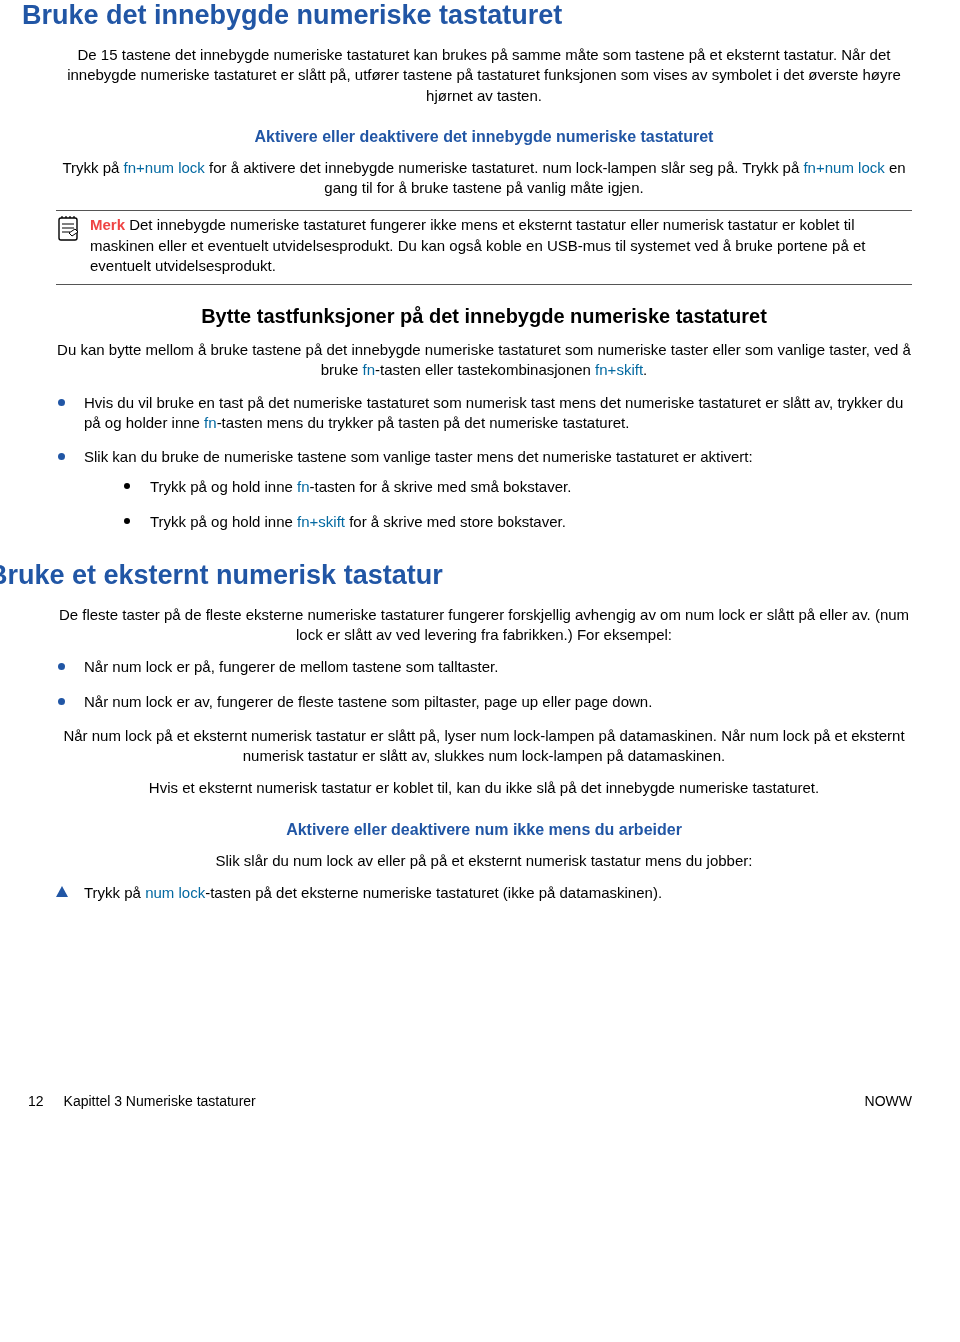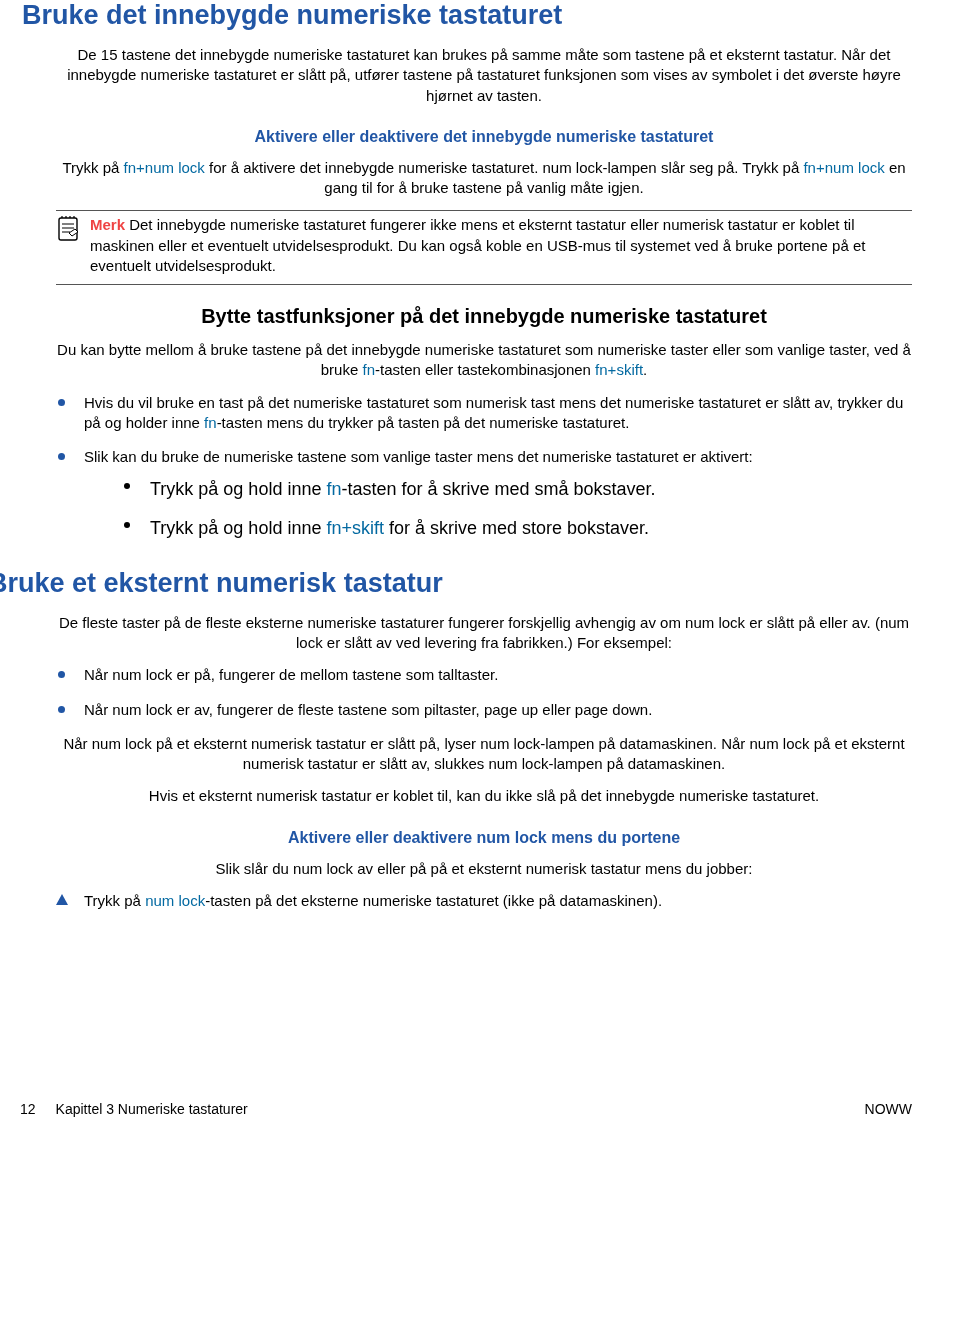--- a/index.html
+++ b/index.html
@@ -79,21 +79,21 @@
     border-radius: 50%;
   }
   ul.bul2 {
     list-style: none;
     padding: 0;
     margin: 10px 0 0 38px;
   }
   ul.bul2 > li {
     position: relative;
     padding-left: 28px;
-    font-size: 18px;
+    font-size: 15px;
     line-height: 1.35;
     margin-bottom: 14px;
   }
   ul.bul2 > li::before {
     content: "";
     position: absolute;
     left: 2px;
     top: 6px;
     width: 6px;
     height: 6px;
@@ -119,21 +119,21 @@
     width: 0; height: 0;
     border-left: 6px solid transparent;
     border-right: 6px solid transparent;
     border-bottom: 11px solid #2156a5;
   }
   .footer {
     display: flex;
     justify-content: space-between;
     font-size: 14px;
     margin-top: 190px;
-    padding: 0 48px 18px 20px;
+    padding: 0 48px 18px 28px;
   }
   .footer-left { display: flex; gap: 20px; }
 </style>
 </head>
 <body>
 
 <div class="page">
 
 <h1 class="top">Bruke det innebygde numeriske tastaturet</h1>
 
@@ -195,21 +195,21 @@
 <ul class="bul1">
   <li>Når num lock er på, fungerer de mellom tastene som talltaster.</li>
   <li>Når num lock er av, fungerer de fleste tastene som piltaster, page up eller page down.</li>
 </ul>
 
 <p class="indent1">Når num lock på et eksternt numerisk tastatur er slått på, lyser num lock-lampen på datamaskinen. Når num lock på et eksternt numerisk tastatur er slått av, slukkes num lock-lampen på datamaskinen.</p>
 
 <p class="indent1">Hvis et eksternt numerisk tastatur er koblet til, kan du ikke slå på det innebygde numeriske tastaturet.</p>
 
 <div class="indent1">
-  <h2>Aktivere eller deaktivere num lock mens du portene</h2>
+  <h2>Aktivere eller deaktivere num ikke mens du arbeider</h2>
 </div>
 
 <p class="indent1">Slik slår du num lock av eller på på et eksternt numerisk tastatur mens du jobber:</p>
 
 <ul class="tri-list">
   <li>
     <span>Trykk på </span><span class="term">num lock</span><span>-tasten på det eksterne numeriske tastaturet (ikke på datamaskinen).</span>
   </li>
 </ul>
 

